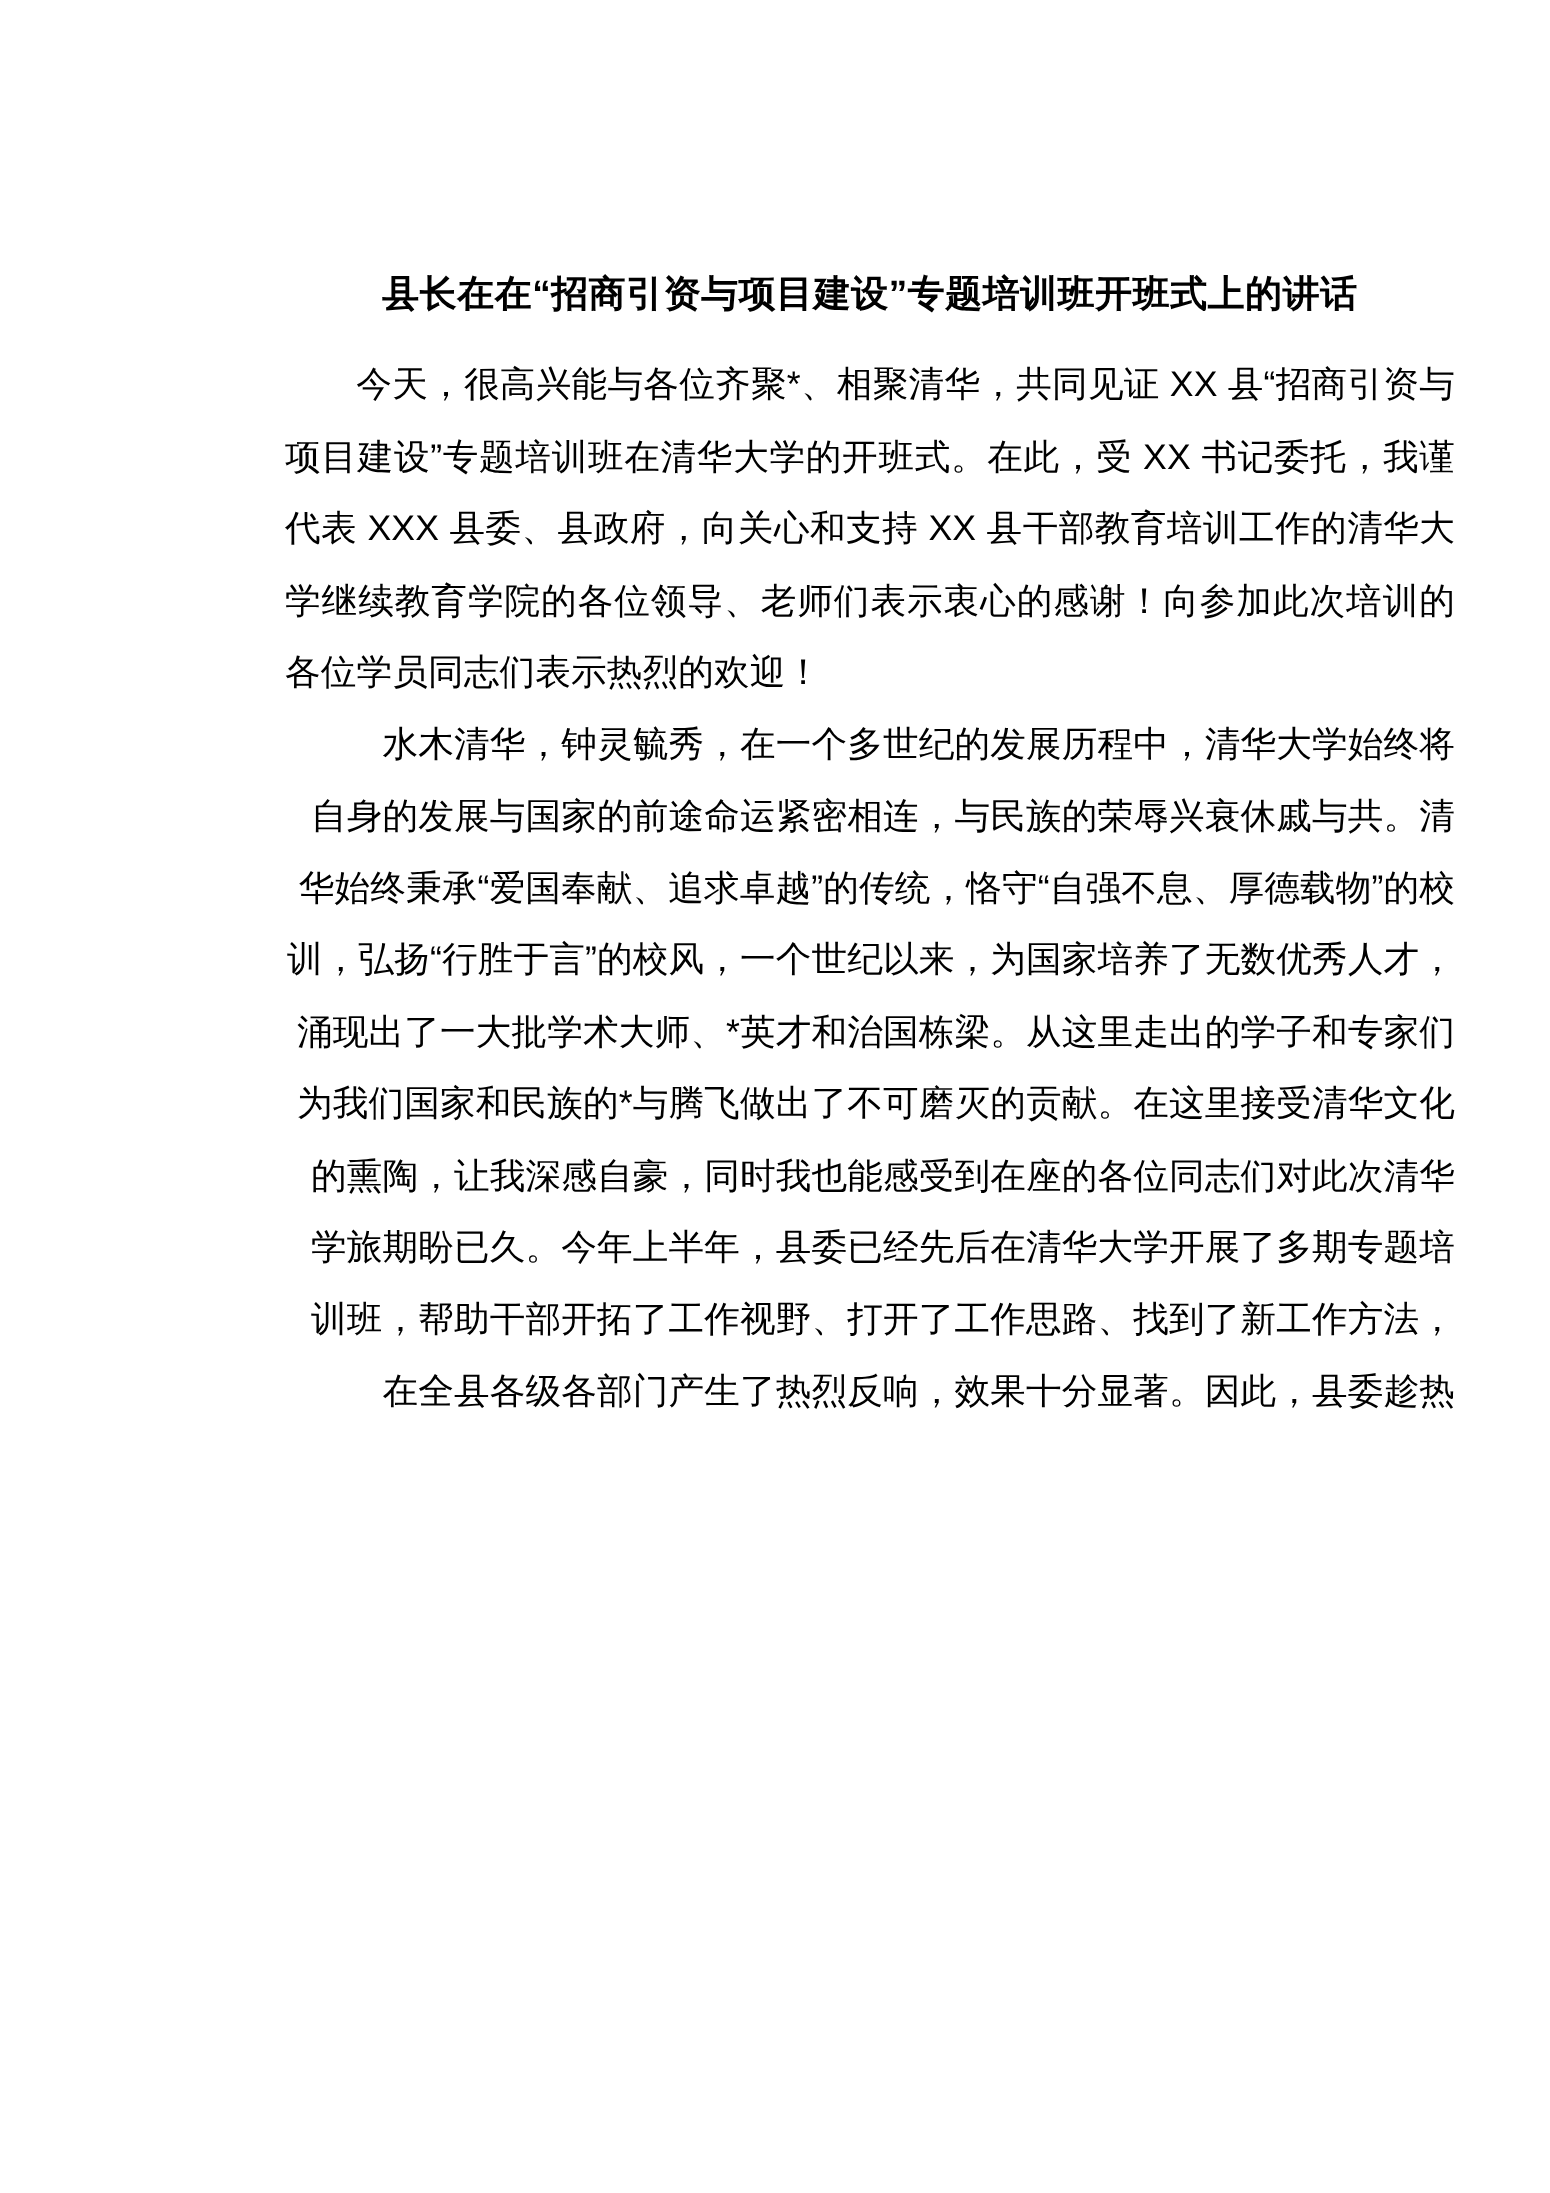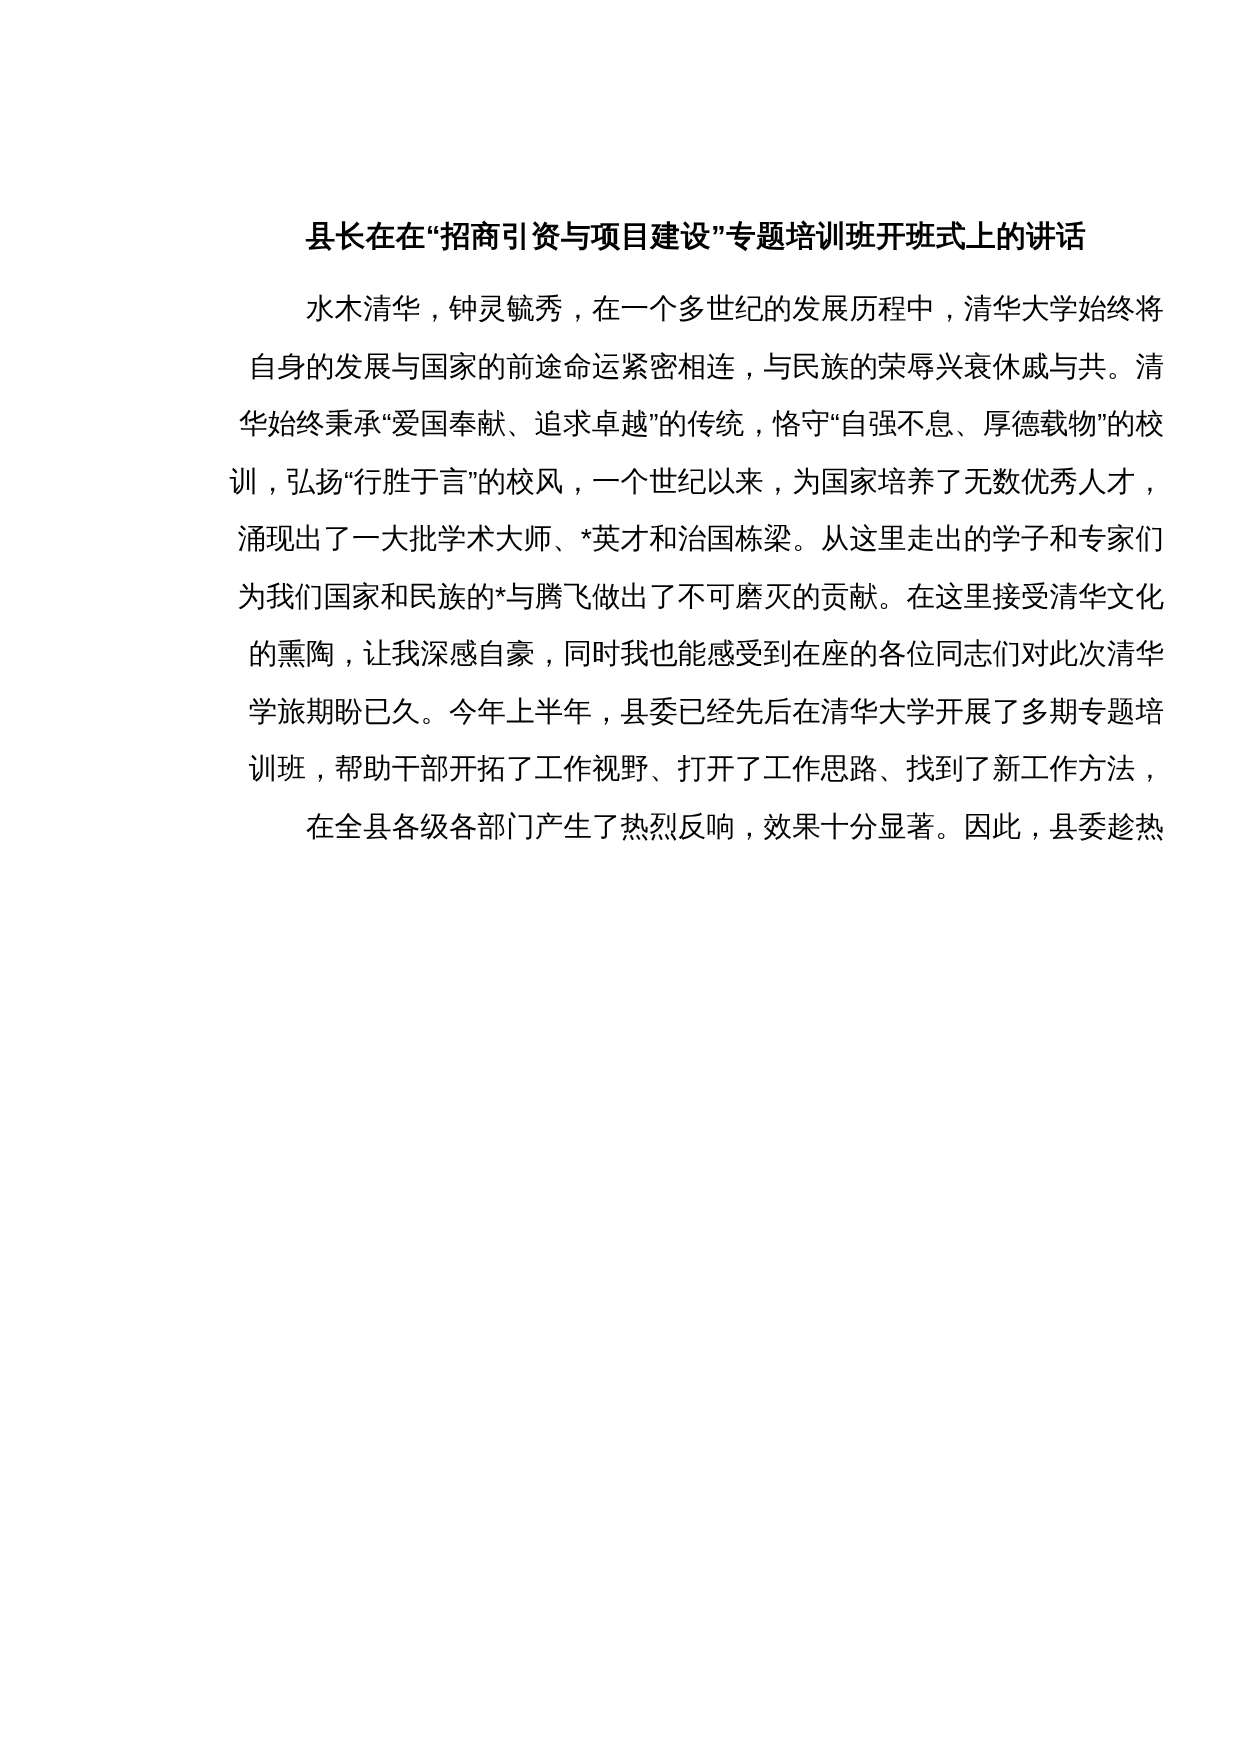--- a/index.html
+++ b/index.html
@@ -55,17 +55,18 @@
 </style>
 </head>
 <body>
 
 <div class="page">
   <div class="content">
 
     <h1 class="doc-title">县长在在“招商引资与项目建设”专题培训班开班式上的讲话</h1>
 
     <div class="doc-body">
+      <p>今天，很高兴能与各位齐聚*、相聚清华，共同见证 XX 县“招商引资与项目建设”专题培训班在清华大学的开班式。在此，受 XX 书记委托，我谨代表 XXX 县委、县政府，向关心和支持 XX 县干部教育培训工作的清华大学继续教育学院的各位领导、老师们表示衷心的感谢！向参加此次培训的各位学员同志们表示热烈的欢迎！</p>
       <p class="last-loose">水木清华，钟灵毓秀，在一个多世纪的发展历程中，清华大学始终将自身的发展与国家的前途命运紧密相连，与民族的荣辱兴衰休戚与共。清华始终秉承“爱国奉献、追求卓越”的传统，恪守“自强不息、厚德载物”的校训，弘扬“行胜于言”的校风，一个世纪以来，为国家培养了无数优秀人才，涌现出了一大批学术大师、*英才和治国栋梁。从这里走出的学子和专家们为我们国家和民族的*与腾飞做出了不可磨灭的贡献。在这里接受清华文化的熏陶，让我深感自豪，同时我也能感受到在座的各位同志们对此次清华学旅期盼已久。今年上半年，县委已经先后在清华大学开展了多期专题培训班，帮助干部开拓了工作视野、打开了工作思路、找到了新工作方法，在全县各级各部门产生了热烈反响，效果十分显著。因此，县委趁热</p>
     </div>
 
   </div>
 </div>
 
 </body></html>

